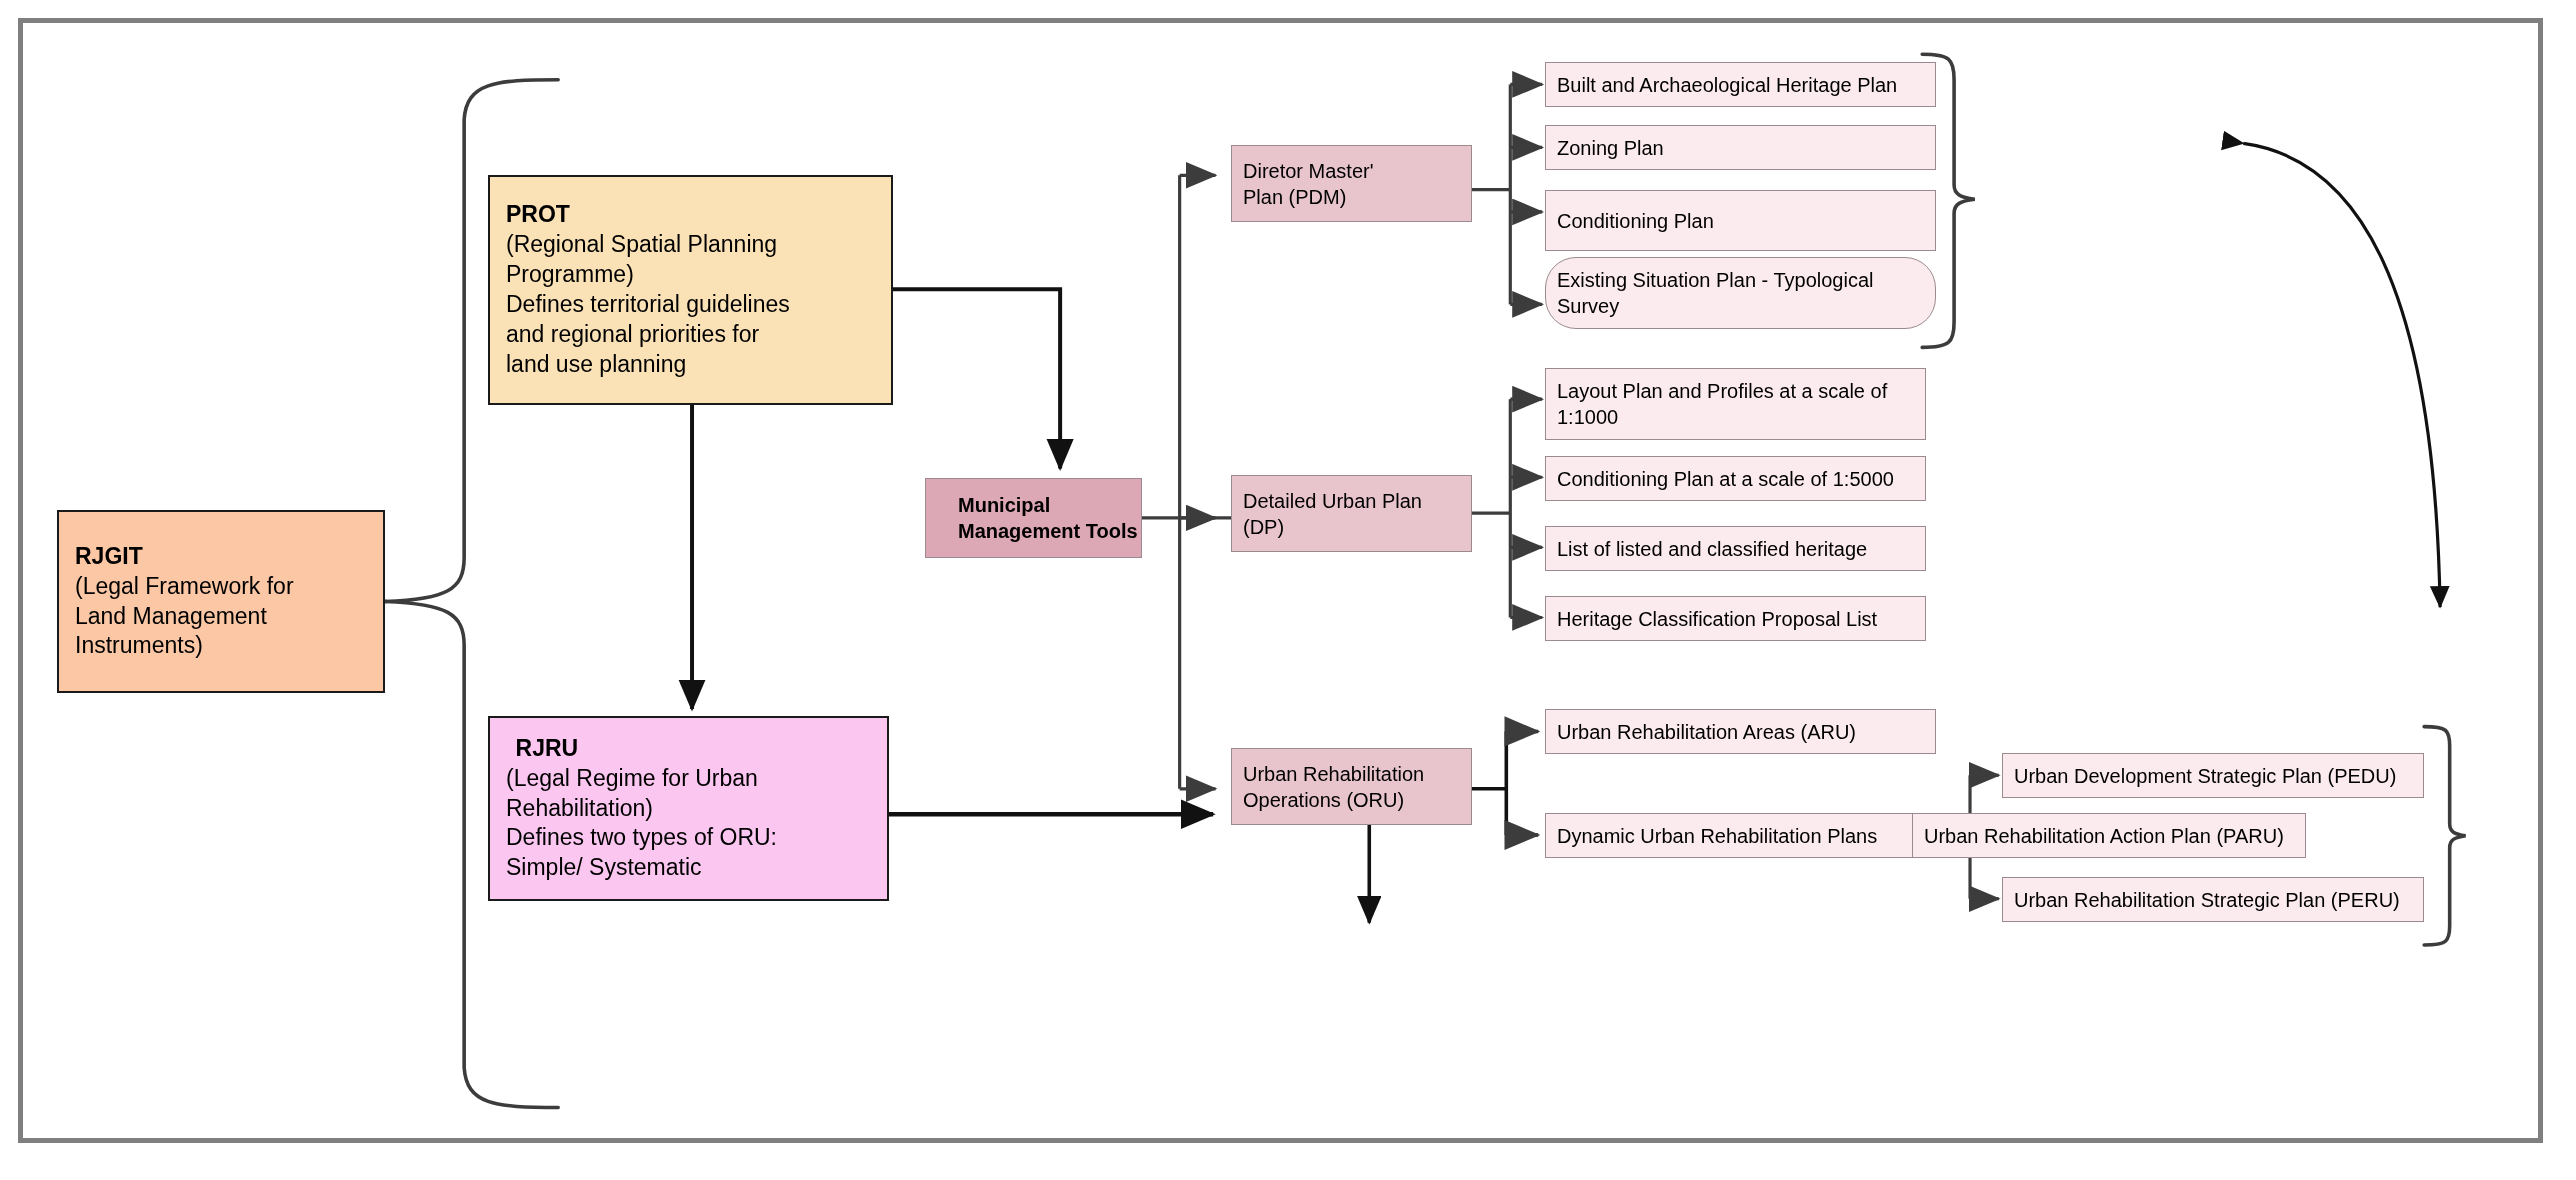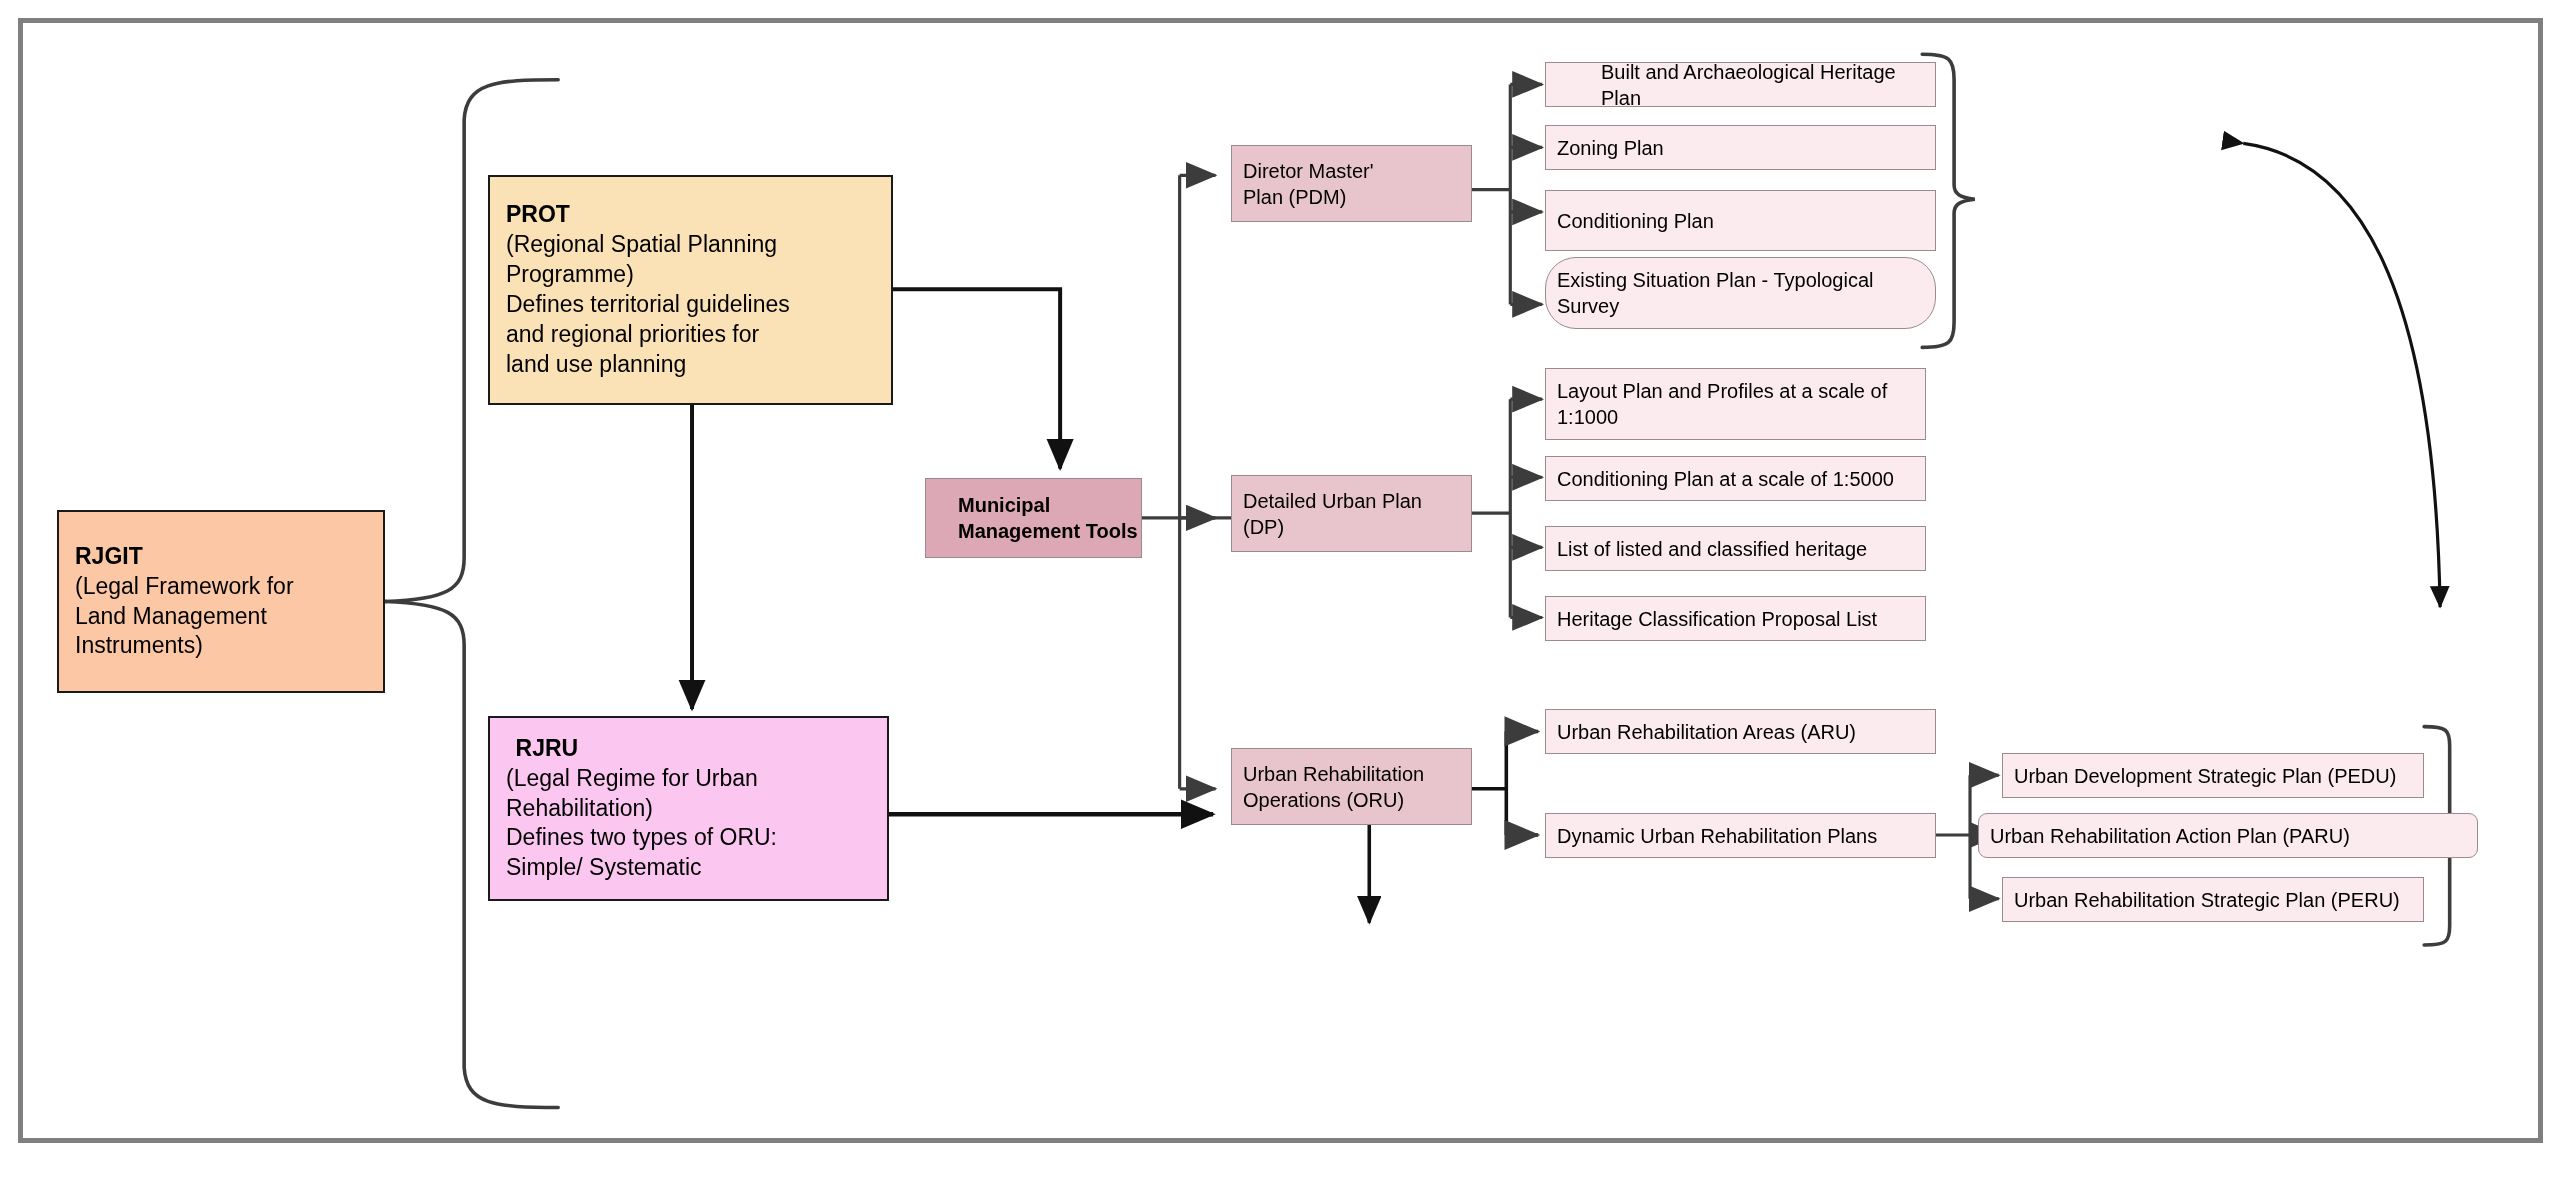--- a/index.html
+++ b/index.html
@@ -201,21 +201,21 @@
     <div class="ln">(DP)</div>
   </div>
 
   <div class="node mid" style="left:1231px;top:748px;width:241px;height:77px;">
     <div class="ln">Urban Rehabilitation</div>
     <div class="ln">Operations (ORU)</div>
   </div>
 
 
   <div class="node leaf" style="left:1545px;top:62px;width:391px;height:45px;">
-    <div class="ln" style="white-space:normal;margin-left:44px;">Built and Archaeological Heritage Plan</div>
+    <div class="ln" style="white-space:normal;">Built and Archaeological Heritage Plan</div>
   </div>
   <div class="node leaf" style="left:1545px;top:125px;width:391px;height:45px;">
     <div class="ln" style="white-space:normal;">Zoning Plan</div>
   </div>
   <div class="node leaf" style="left:1545px;top:190px;width:391px;height:61px;">
     <div class="ln" style="white-space:normal;">Conditioning Plan</div>
   </div>
   <div class="node leaf" style="left:1545px;top:257px;width:391px;height:72px;border-radius:31px;">
     <div class="ln" style="white-space:normal;">Existing Situation Plan - Typological Survey</div>
   </div>
@@ -236,21 +236,21 @@
   <div class="node leaf" style="left:1545px;top:709px;width:391px;height:45px;">
     <div class="ln" style="white-space:normal;">Urban Rehabilitation Areas (ARU)</div>
   </div>
   <div class="node leaf" style="left:1545px;top:813px;width:391px;height:45px;">
     <div class="ln" style="white-space:normal;">Dynamic Urban Rehabilitation Plans</div>
   </div>
 
   <div class="node leaf" style="left:2002px;top:753px;width:422px;height:45px;">
     <div class="ln" style="white-space:normal;">Urban Development Strategic Plan (PEDU)</div>
   </div>
-  <div class="node leaf" style="left:1978px;top:813px;width:500px;height:45px;border-radius:9px;">
+  <div class="node leaf" style="left:1912px;top:813px;width:394px;height:45px;">
     <div class="ln" style="white-space:normal;">Urban Rehabilitation Action Plan (PARU)</div>
   </div>
   <div class="node leaf" style="left:2002px;top:877px;width:422px;height:45px;">
     <div class="ln" style="white-space:normal;">Urban Rehabilitation Strategic Plan (PERU)</div>
   </div>
 
 </div>
 
 
 </body></html>

